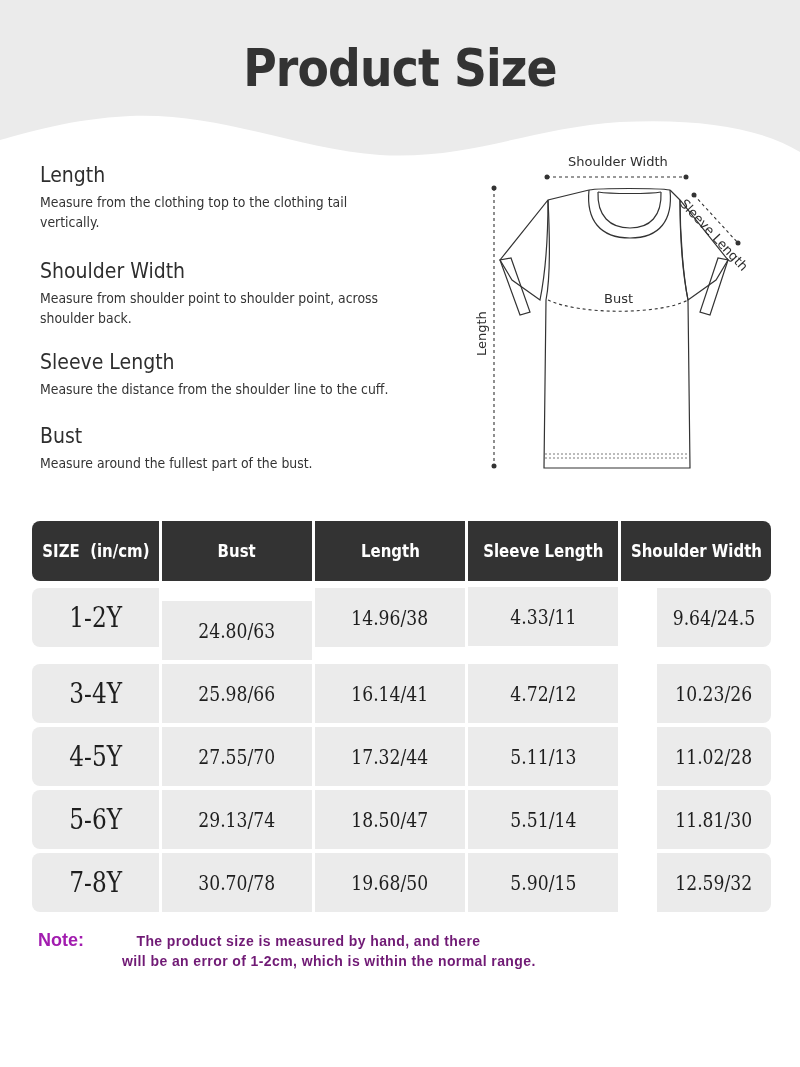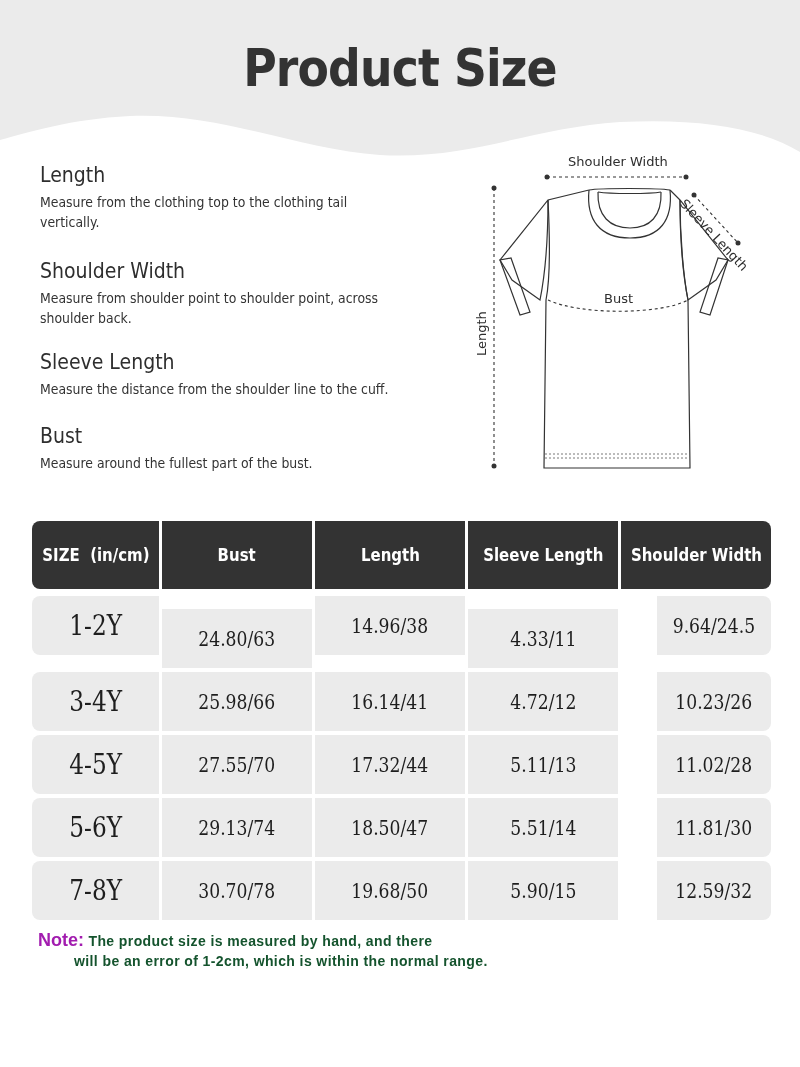--- a/index.html
+++ b/index.html
@@ -32,21 +32,21 @@
     }
 
     .size-table {
       position: absolute; left: 32px; top: 521px; width: 736px;
       display: grid;
       grid-template-columns: 127px 150px 150px 150px 150px;
       column-gap: 3px;
     }
     .thead { display: contents; }
     .th {
-      background: #333333; color: #ffffff; height: 68px;
+      background: #333333; color: #ffffff; height: 60px;
       display: flex; align-items: center; justify-content: center;
       font-family: "DejaVu Sans", sans-serif; font-weight: bold; font-size: 17px;
       white-space: nowrap;
     }
     .th span { display: inline-block; transform: scaleX(0.88); }
     .th.first { border-radius: 8px 0 0 8px; }
     .th.last { border-radius: 0 8px 8px 0; }
     .tbody { display: contents; }
     .tr { display: contents; }
     .td {
@@ -58,21 +58,21 @@
     .td.size { font-size: 27px; border-radius: 8px 0 0 8px; }
     .td.last { border-radius: 0 8px 8px 0; margin-left: 36px; }
 
     .note { position: absolute; left: 38px; top: 930px; width: 600px; }
     .note-label {
       font-family: "Liberation Sans", sans-serif; font-weight: bold; font-size: 18px;
       color: #a21caf; display: inline-block; text-align: right;
     }
     .note-line1, .note-line2 {
       font-family: "Liberation Sans", sans-serif; font-weight: bold; font-size: 14px;
-      color: #14532d; letter-spacing: 0.4px;
+      color: #701a75; letter-spacing: 0.4px; margin-left: 48px;
     }
     .note-line2 { position: absolute; left: 36px; top: 23px; white-space: nowrap; }
   </style>
 </head>
 <body>
 
 <svg class="header-bg" viewBox="0 0 800 170" preserveAspectRatio="none">
   <path d="M0,0 H800 V152 C760,128 700,118 620,122 C530,128 470,160 380,155 C300,150 220,112 130,116 C70,119 30,132 0,140 Z" fill="#ebebeb"></path>
 </svg>
 <div class="page-title">Product Size</div>
@@ -159,21 +159,21 @@
     <div class="tr">
       <div class="td size" style="margin-top:7px;">
           <span>1-2Y</span>
         </div>
       <div class="td" style="margin-top:20px;">
           <span>24.80/63</span>
         </div>
       <div class="td" style="margin-top:7px;">
           <span>14.96/38</span>
         </div>
-      <div class="td" style="margin-top:20px;">
+      <div class="td" style="margin-top:6px;">
           <span>4.33/11</span>
         </div>
       <div class="td last" style="margin-top:7px;">
           <span>9.64/24.5</span>
         </div>
     </div>
     <div class="tr">
       <div class="td size">
           <span>3-4Y</span>
         </div>

